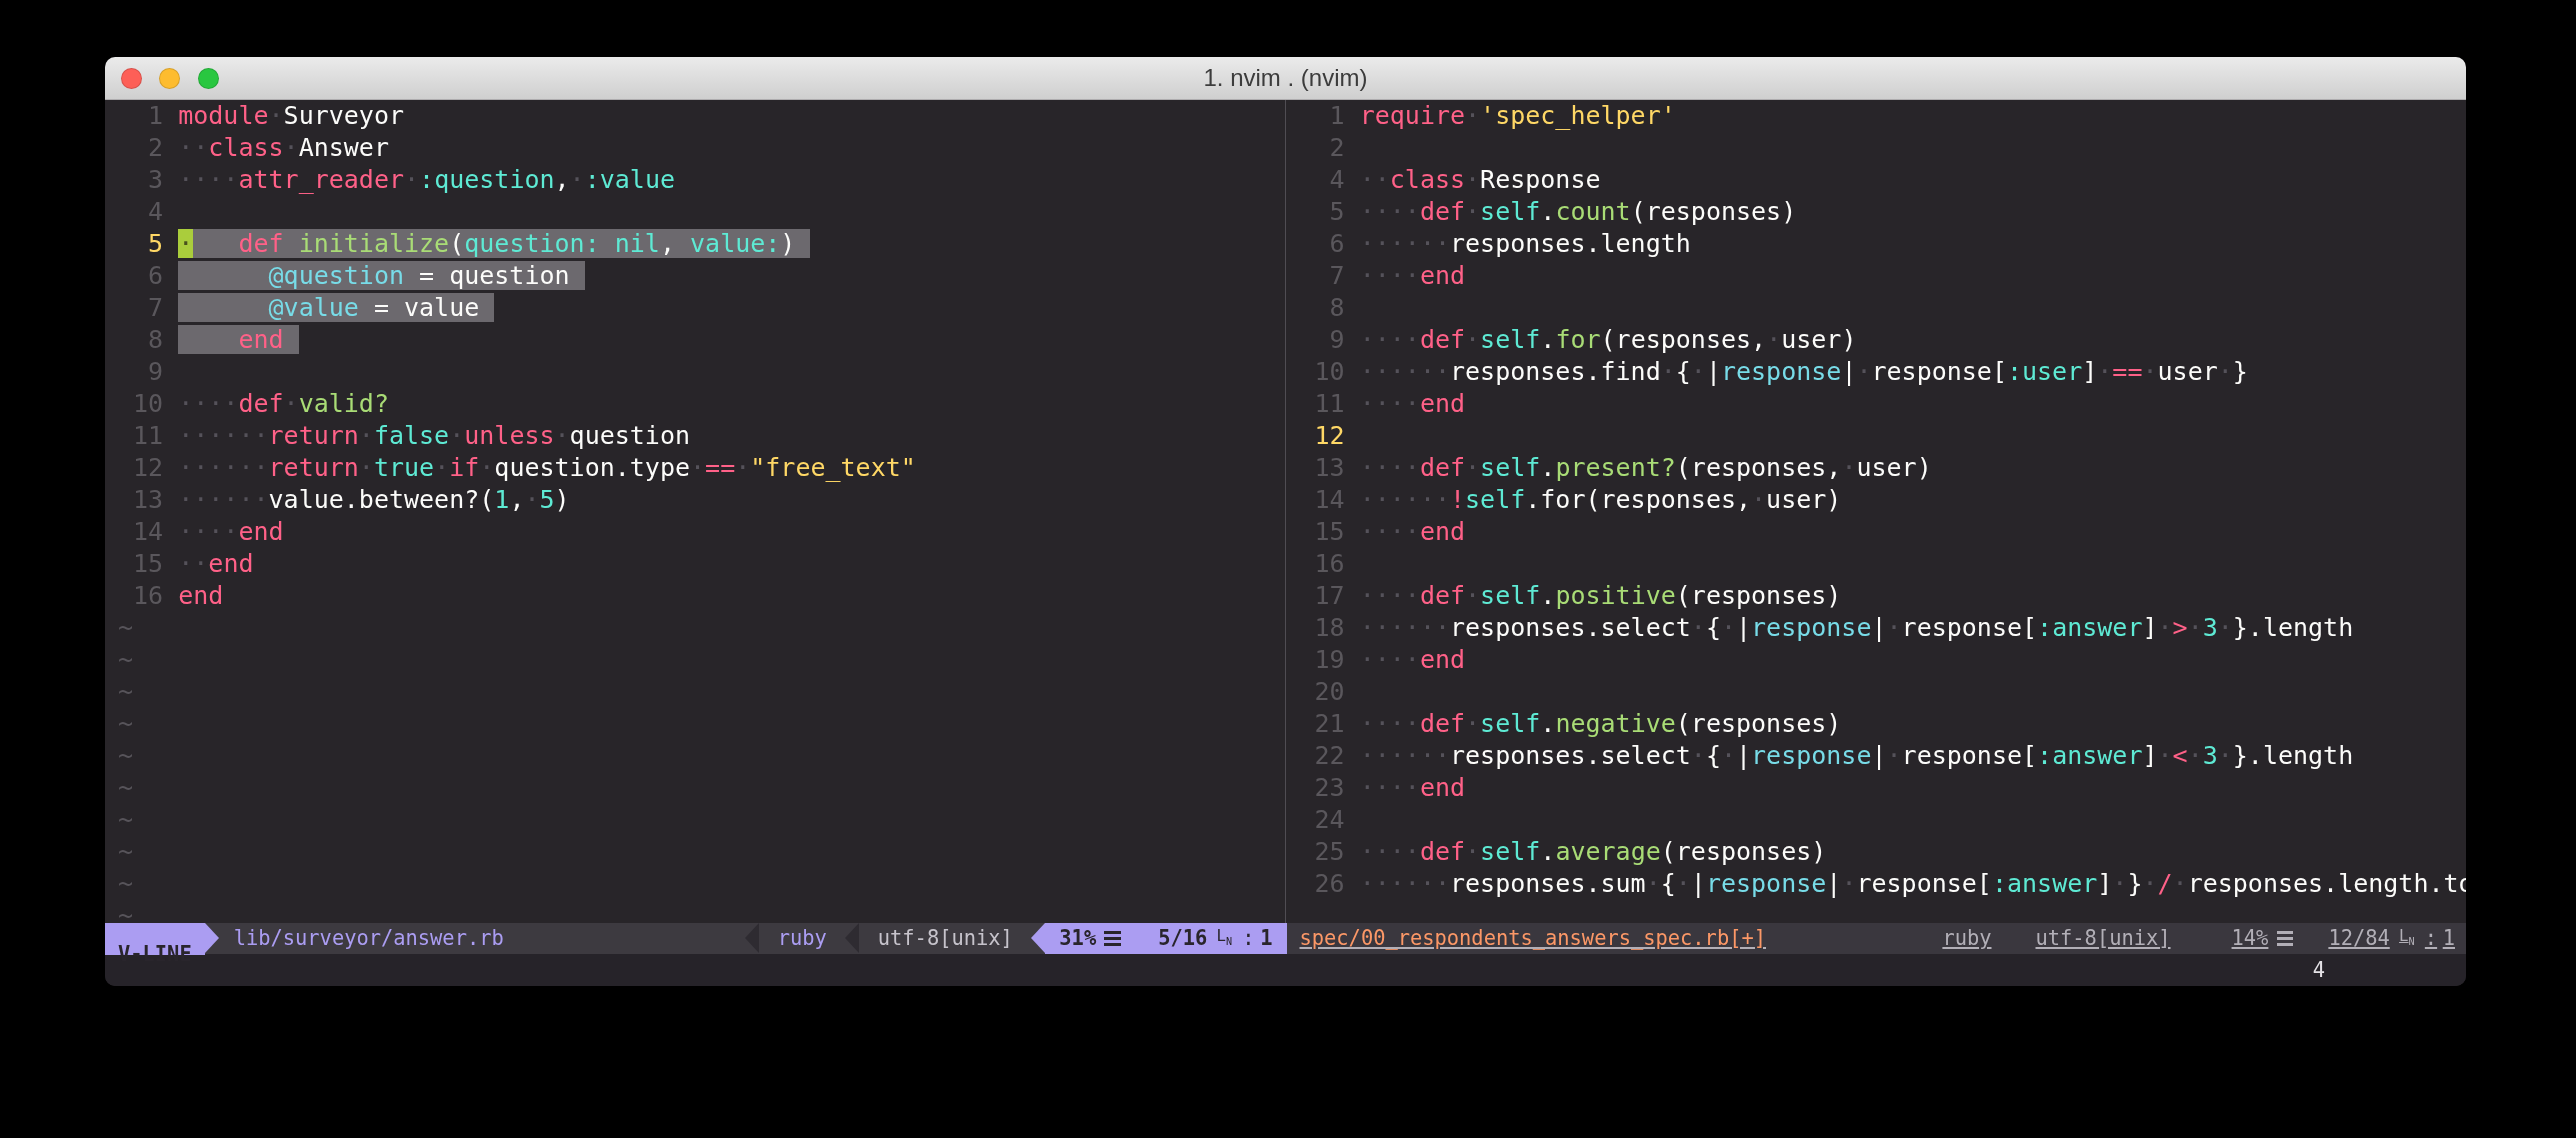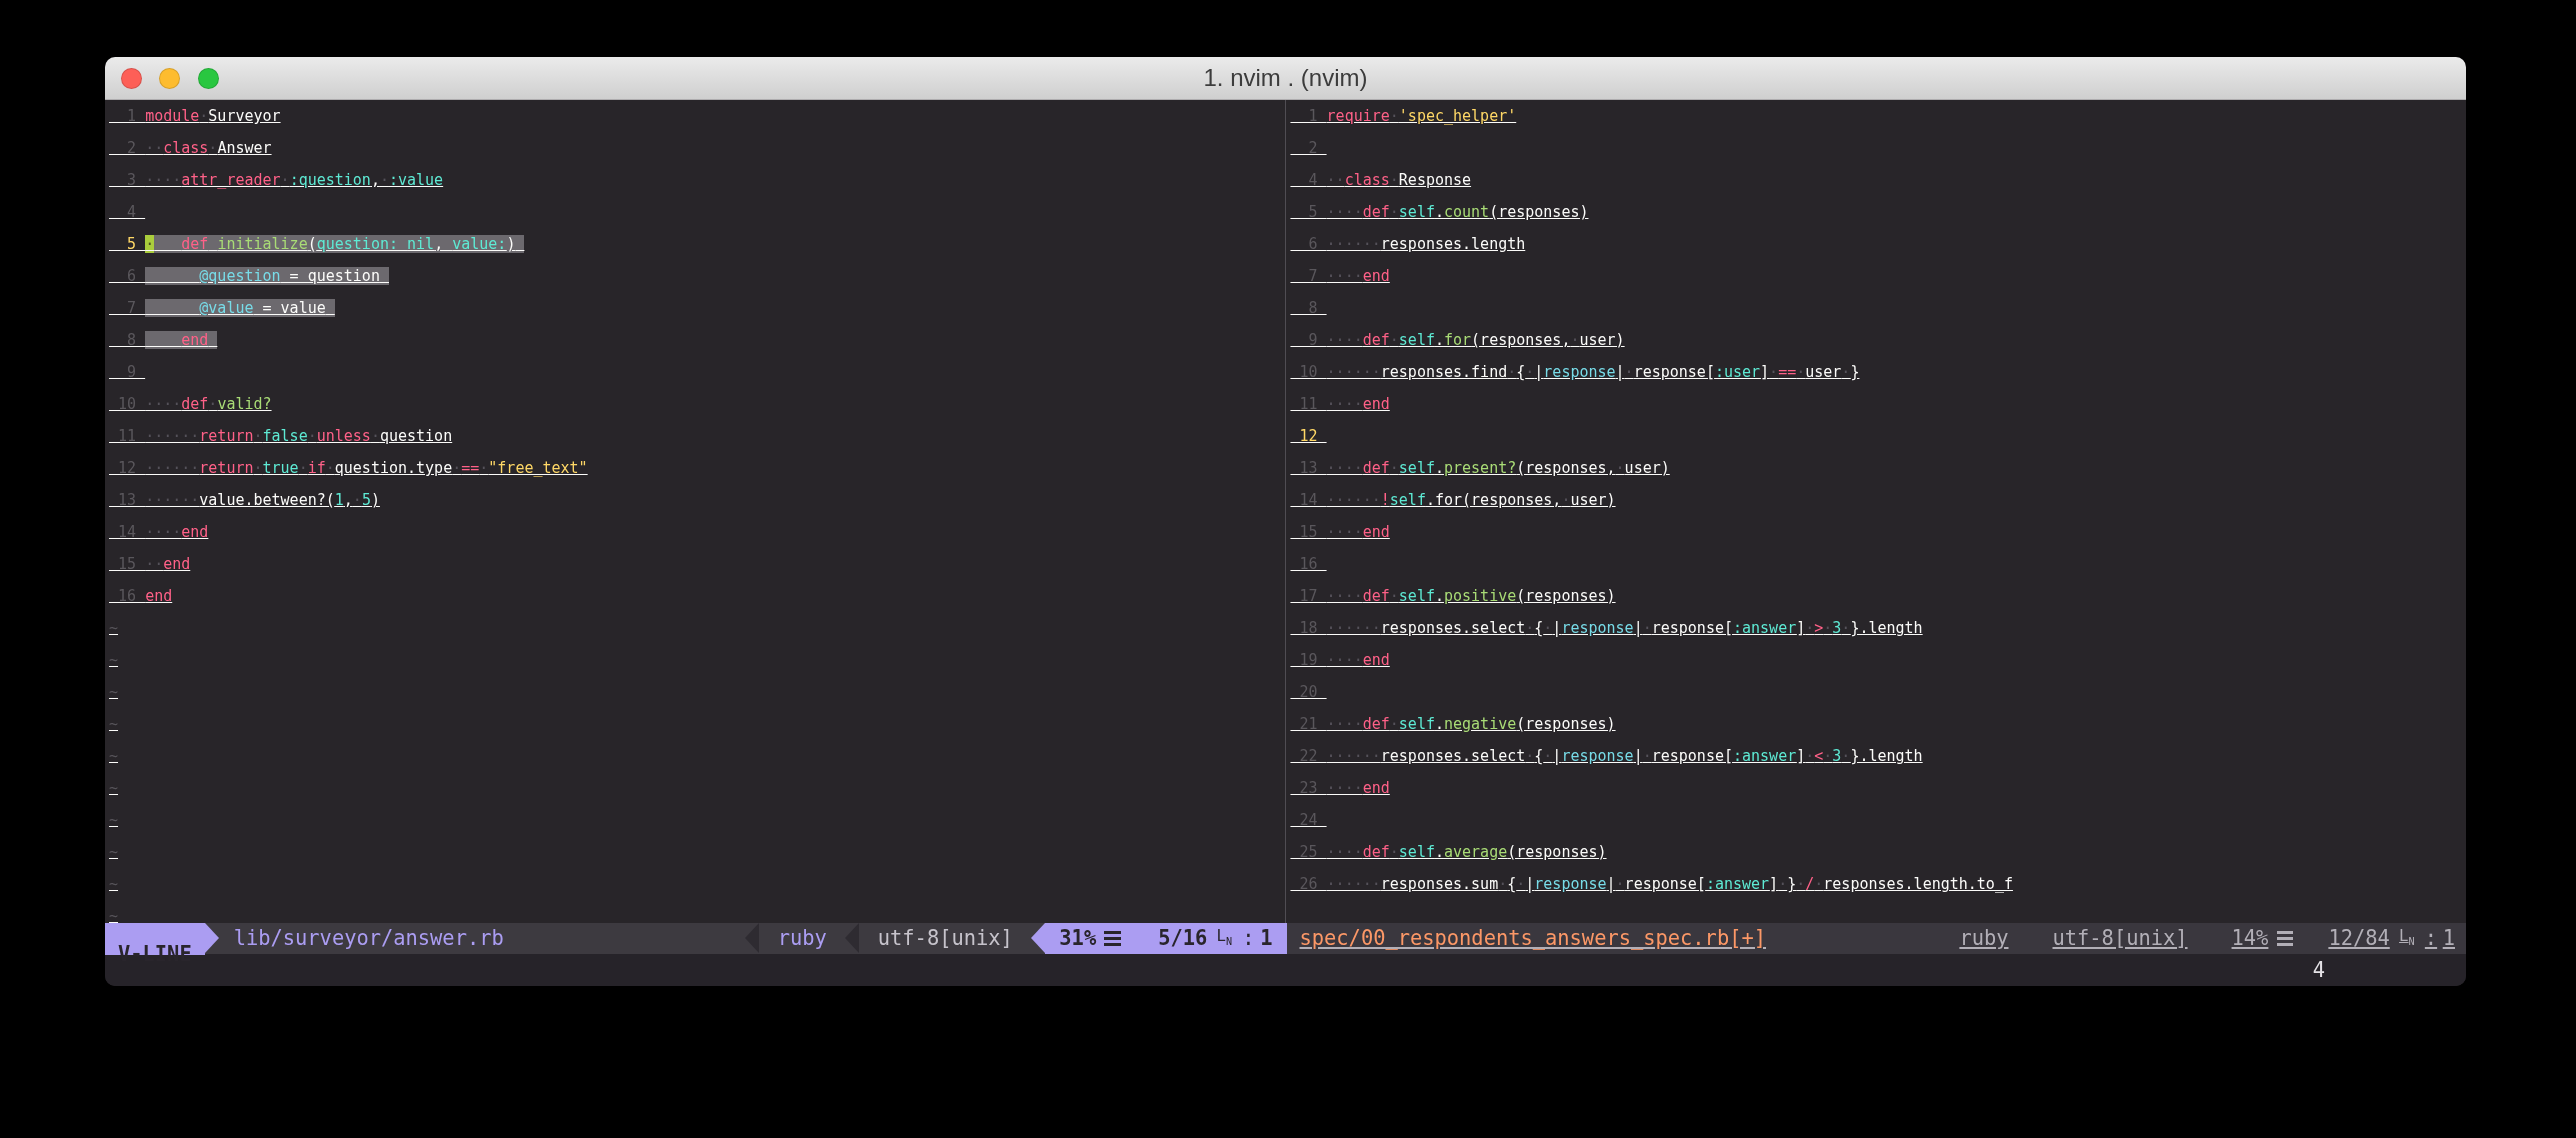--- a/index.html
+++ b/index.html
@@ -18,21 +18,21 @@
   .light{width:21px;height:21px;border-radius:50%;box-sizing:border-box;border:0.9px solid rgba(0,0,0,0.15);}
   .light.red{background:#fd5f57;}
   .light.yellow{background:#fdbc2f;}
   .light.green{background:#29c740;}
   .title{
     position:absolute;left:0;right:0;top:0;height:42px;line-height:42px;text-align:center;
     font-family:"Liberation Sans",sans-serif;font-size:24px;font-weight:500;color:#3c3c3c;
   }
   
   .editor{display:flex;height:823px;background:#282529;}
-  .pane{box-sizing:border-box;padding-left:4px;overflow:hidden;font-size:15px;color:#fcfcfa;text-decoration:underline;}
+  .pane{box-sizing:border-box;padding-left:13px;overflow:hidden;font-size:25px;color:#fcfcfa;}
   .pane.left{width:1180px;}
   .pane.right{width:1180px;}
   .vsplit{width:1.9px;background:#504d53;}
   .row{height:32px;line-height:32px;white-space:pre;}
   .gut{color:#5a575c;}
   .gut.curnum{color:#ffd866;}
   .tilde{color:#57545a;}
   .ws{color:#55525a;}
   .t-k{color:#ff6188;}   
   .t-f{color:#a9dc76;}   
@@ -156,21 +156,21 @@
       <span class="tri tri-l-lav"></span>
       <span class="seg zseg">
         <b>31%</b><span class="bars-icon"></span><span class="zgap"></span><b>5/16</b><span class="ln-icon">L<sub>N</sub></span><span class="colon">:</span> <b>1</b>
       </span>
     </div>
     <div class="sbar inactive">
       <span class="ifile">spec/00_respondents_answers_spec.rb[+]</span>
       <span class="spacer"></span>
       <span class="igrp">ruby</span>
       <span class="igrp" style="margin-left:44px">utf-8[unix]</span>
-      <span class="igrp" style="margin-left:44px"><span>14%</span><span class="bars-icon"></span></span>
+      <span class="igrp" style="margin-left:61px"><span>14%</span><span class="bars-icon"></span></span>
       <span class="igrp" style="margin-left:35px;margin-right:11px"><span>12/84</span><span class="ln-icon">L<sub>N</sub></span><span class="colon">:</span> <span>1</span></span>
     </div>
   </div>
 
   <div class="cmdline">
     <span>4</span>
   </div>
 
 </div>
 

